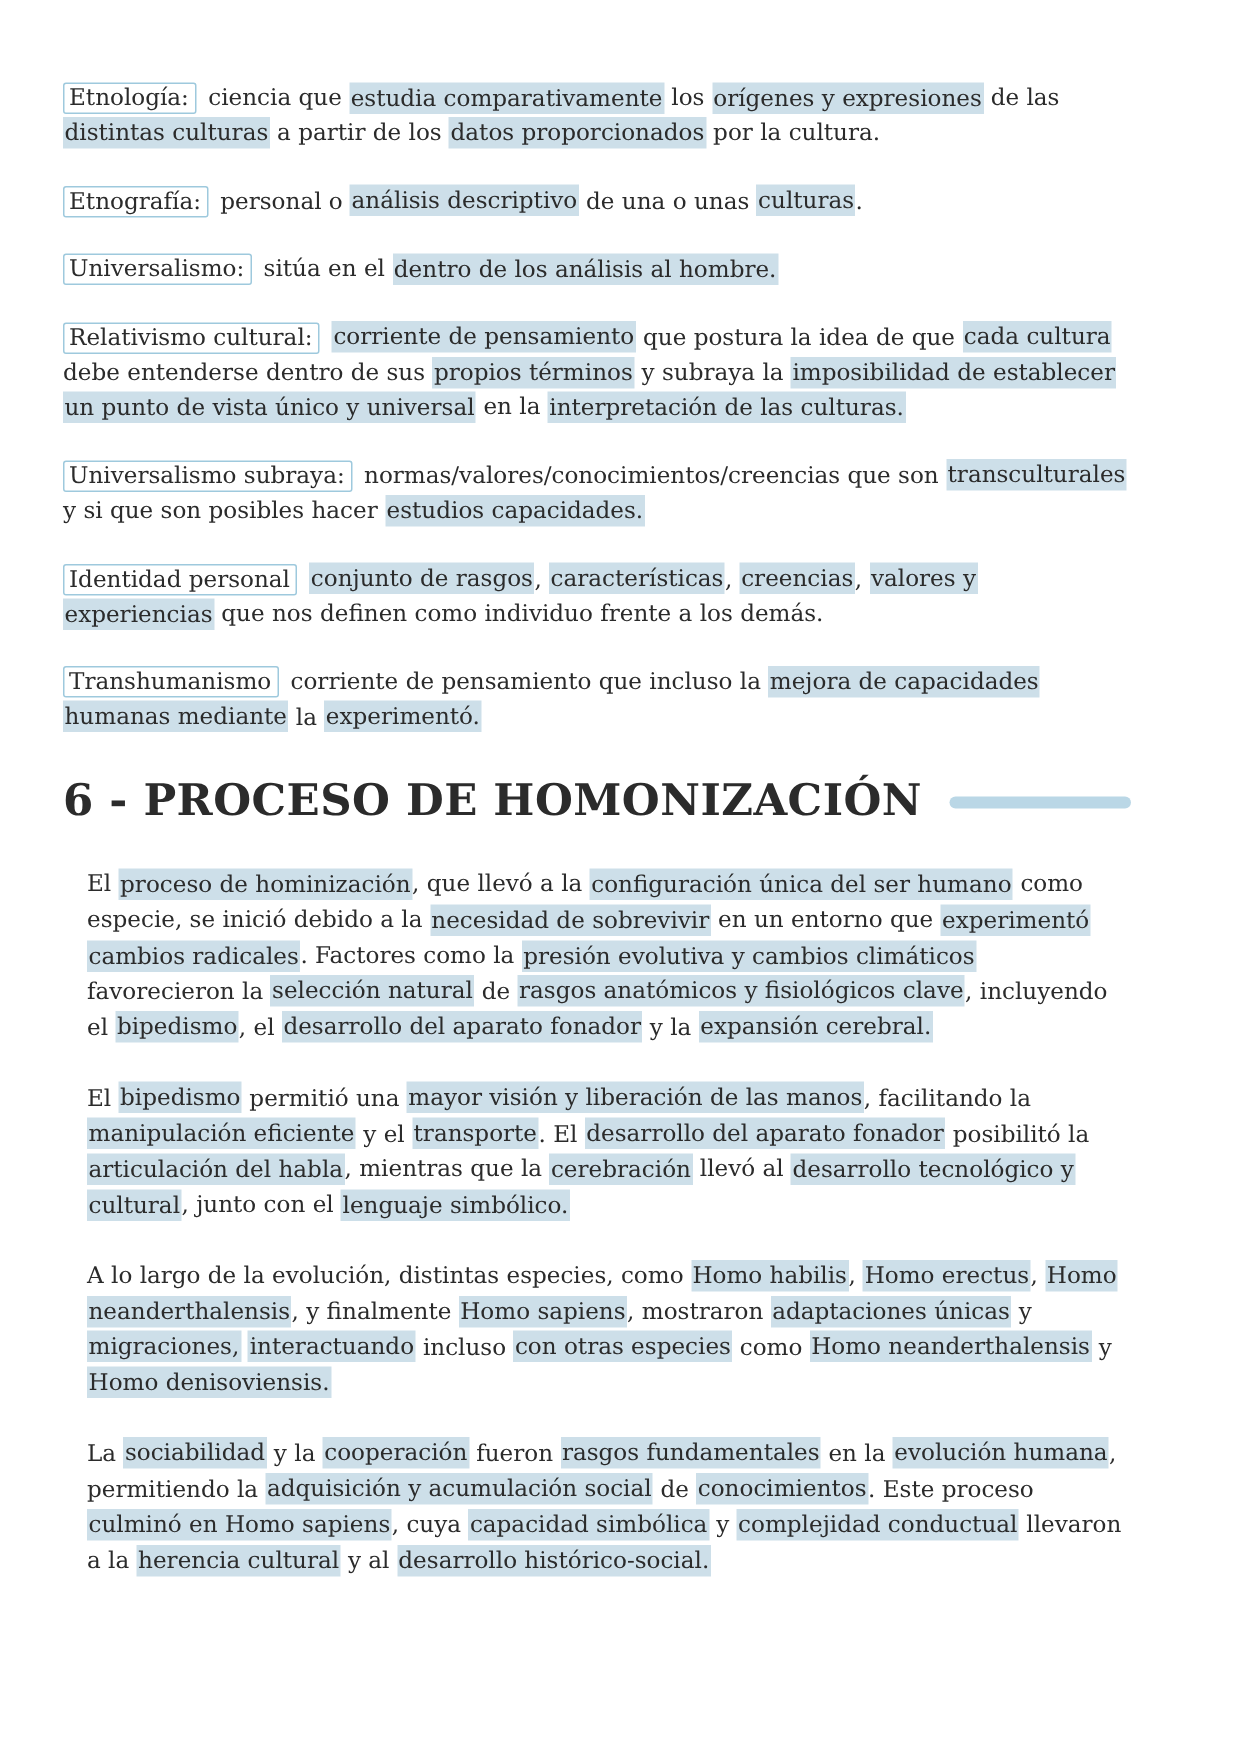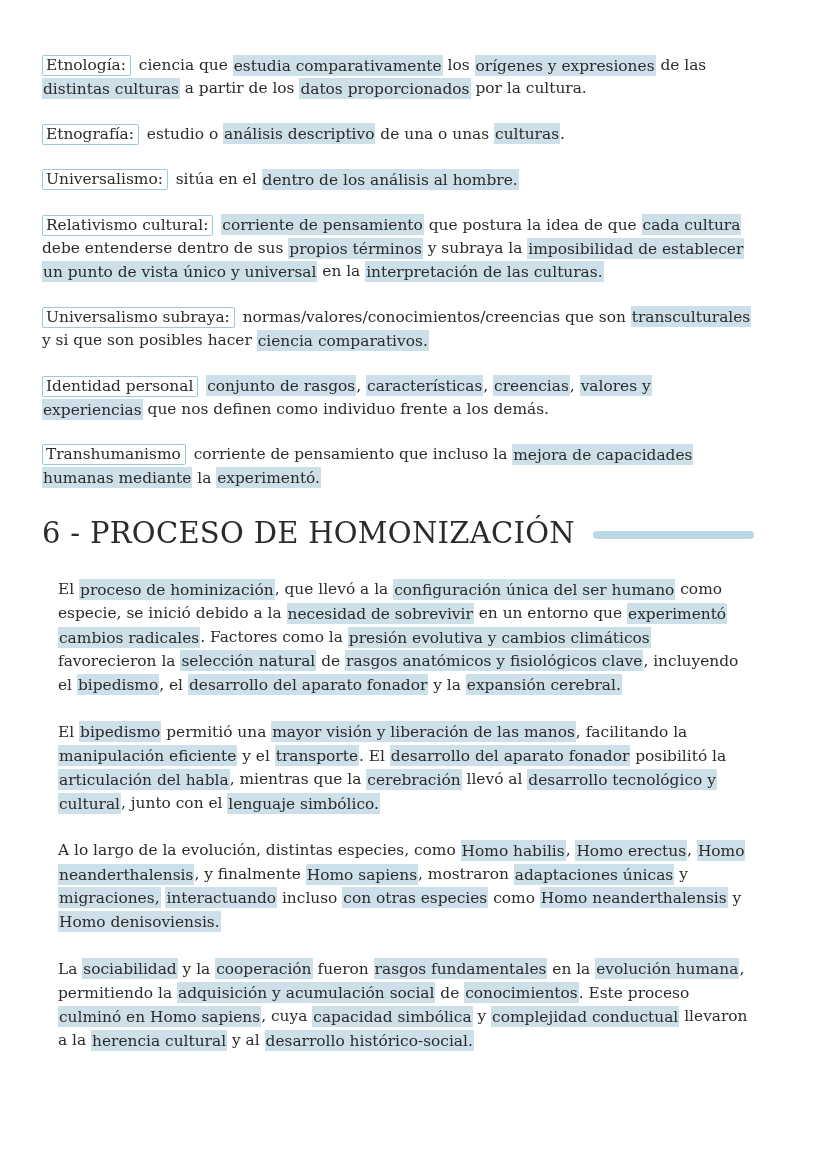--- a/index.html
+++ b/index.html
@@ -36,21 +36,21 @@
     padding: 1.5px 1px;
     box-decoration-break: clone;
     -webkit-box-decoration-break: clone;
   }
   .heading {
     display: flex;
     align-items: center;
     gap: 18px;
     margin: 26px 0 28px 0;
     font-size: 29px;
-    font-weight: 400;
+    font-weight: 700;
     letter-spacing: 0.3px;
   }
   .heading .rule {
     flex: 1;
     height: 8px;
     background: var(--rule, #aed0e2);
     border-radius: 4px;
     opacity: 0.85;
     margin-top: 4px;
   }
@@ -60,24 +60,24 @@
     line-height: 1.55;
   }
 </style>
 </head>
 <body>
 
 <div class="page">
 
   <div class="definitions">
       <p class="def"><span class="term">Etnología:</span><span class="txt"> ciencia que </span><span class="hl">estudia comparativamente</span><span class="txt"> los </span><span class="hl">orígenes y expresiones</span><span class="txt"> de las </span><span class="hl">distintas culturas</span><span class="txt"> a partir de los </span><span class="hl">datos proporcionados</span><span class="txt"> por la cultura.</span></p>
-      <p class="def"><span class="term">Etnografía:</span><span class="txt"> estudio o </span><span class="hl">análisis descriptivo</span><span class="txt"> de una o unas </span><span class="hl">culturas</span><span class="txt">.</span></p>
+      <p class="def"><span class="term">Etnografía:</span><span class="txt"> personal o </span><span class="hl">análisis descriptivo</span><span class="txt"> de una o unas </span><span class="hl">culturas</span><span class="txt">.</span></p>
       <p class="def"><span class="term">Universalismo:</span><span class="txt"> sitúa en el </span><span class="hl">dentro de los análisis al hombre.</span></p>
       <p class="def"><span class="term">Relativismo cultural:</span><span class="txt"> </span><span class="hl">corriente de pensamiento</span><span class="txt"> que postura la idea de que </span><span class="hl">cada cultura</span><span class="txt"> debe entenderse dentro de sus </span><span class="hl">propios términos</span><span class="txt"> y subraya la </span><span class="hl">imposibilidad de establecer un punto de vista único y universal</span><span class="txt"> en la </span><span class="hl">interpretación de las culturas.</span></p>
-      <p class="def"><span class="term">Universalismo subraya:</span><span class="txt"> normas/valores/conocimientos/creencias que son </span><span class="hl">transculturales</span><span class="txt"> y si que son posibles hacer </span><span class="hl">ciencia comparativos.</span></p>
+      <p class="def"><span class="term">Universalismo subraya:</span><span class="txt"> normas/valores/conocimientos/creencias que son </span><span class="hl">transculturales</span><span class="txt"> y si que son posibles hacer </span><span class="hl">estudios capacidades.</span></p>
       <p class="def"><span class="term">Identidad personal</span><span class="txt"> </span><span class="hl">conjunto de rasgos</span><span class="txt">, </span><span class="hl">características</span><span class="txt">, </span><span class="hl">creencias</span><span class="txt">, </span><span class="hl">valores y experiencias</span><span class="txt"> que nos definen como individuo frente a los demás.</span></p>
       <p class="def"><span class="term">Transhumanismo</span><span class="txt"> corriente de pensamiento que incluso la </span><span class="hl">mejora de capacidades humanas mediante</span><span class="txt"> la </span><span class="hl">experimentó.</span></p>
     </div>
 
   <h1 class="heading">
     <span class="heading-text">6 - PROCESO DE HOMONIZACIÓN</span>
     <span class="rule"></span>
   </h1>
 
   <div class="paragraphs">

